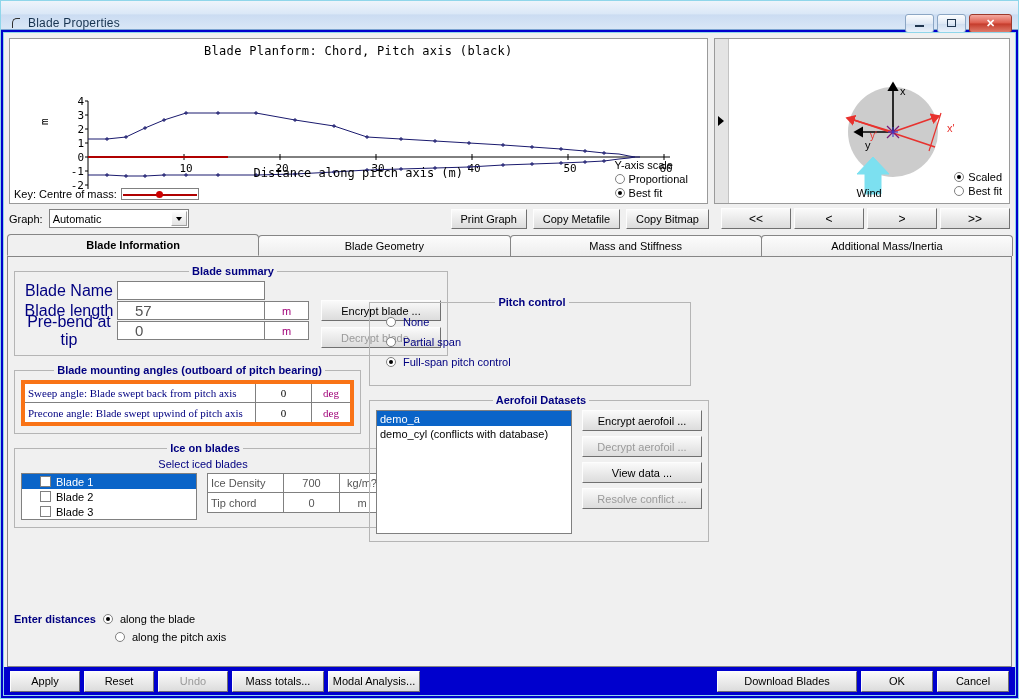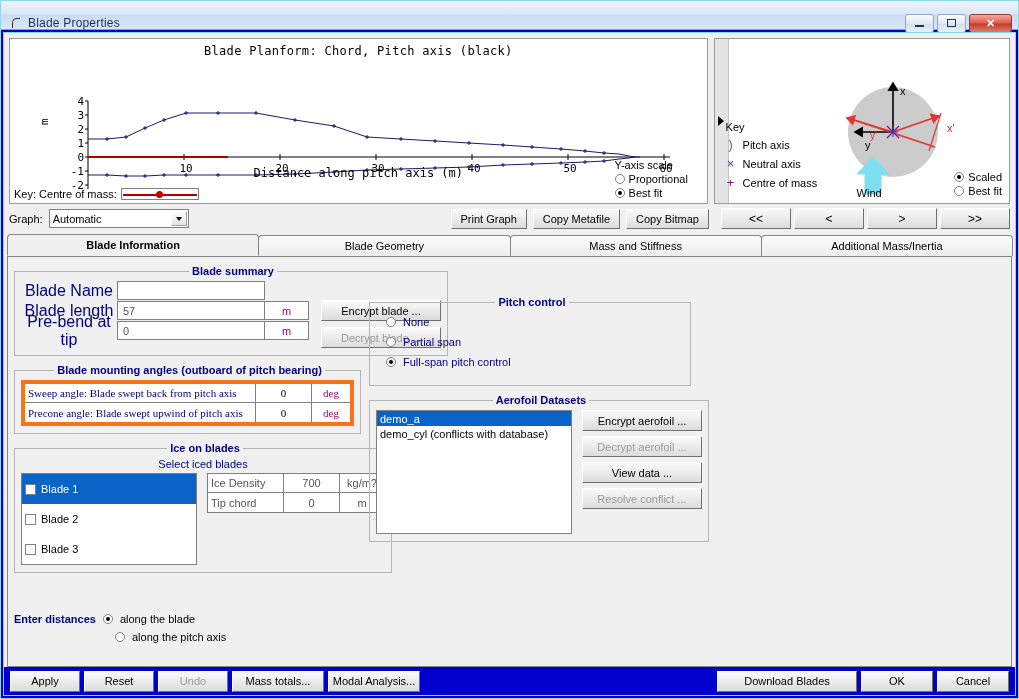--- a/index.html
+++ b/index.html
@@ -225,21 +225,21 @@
     text-align: center;
   }
   fieldset.gb > legend {
     font-size: 11px; font-weight: bold; color: #000080;
     padding: 0 3px; margin-left: 2px;
   }
   .field-row { display: flex; align-items: center; height: 19px; margin-bottom: 1px; }
   .field-label { width: 96px; font-size: 16px; color: #000080; }
   .field-input {
     width: 148px; height: 19px; background: #fff; border: 1px solid #808080;
-    font-size: 11px; padding-left: 5px; display: flex; align-items: center;
+    font-size: 15px; padding-left: 17px; display: flex; align-items: center;
     color: #555;
   }
   .field-input.editable { color: #000; }
   .field-unit {
     width: 44px; height: 19px; border: 1px solid #808080; border-left: none;
     background: #fff; display: flex; align-items: center; justify-content: center;
     font-size: 11px; color: #a00078;
   }
   .bs-layout { display: flex; gap: 12px; }
   .bs-fields { flex: 0 0 auto; }
@@ -261,21 +261,21 @@
   }
   .listbox .item { height: 15px; font-size: 11px; padding-left: 3px; display: flex; align-items: center; }
   .listbox .item.sel { background: #0a64c8; color: #fff; }
   .af-layout { display: flex; gap: 10px; }
   .af-buttons { display: flex; flex-direction: column; gap: 5px; }
 
   
   .ice-label { font-size: 11px; color: #000080; margin-bottom: 3px; }
   .ice-layout { display: flex; gap: 10px; align-items: flex-start; }
   .ice-list { background:#fff; border: 1px solid #808080; width: 176px; }
-  .ice-item { height: 30px; display: flex; align-items: center; gap: 5px; padding-left: 3px; font-size: 11px; }
+  .ice-item { height: 15px; display: flex; align-items: center; gap: 5px; padding-left: 18px; font-size: 11px; }
   .ice-item.sel { background: #0a64c8; color: #fff; }
   .cbx { width: 11px; height: 11px; border: 1px solid #808080; background: #fff; flex: 0 0 11px; }
   .ice-table { border: 1px solid #808080; background: #fff; }
   .ice-row { display: flex; height: 19px; border-bottom: 1px solid #808080; }
   .ice-row:last-child { border-bottom: none; }
   .ice-name { width: 76px; display:flex; align-items:center; padding-left:3px; font-size: 11px; color: #555; border-right: 1px solid #808080; }
   .ice-val { width: 56px; display:flex; align-items:center; justify-content:center; font-size: 11px; color:#555; border-right:1px solid #808080; }
   .ice-unit { width: 44px; display:flex; align-items:center; justify-content:center; font-size:11px; color:#555; }
 
   
@@ -475,35 +475,20 @@
             <span>Best fit</span>
           </div>
         </div>
       </div>
 
       <div class="graph-panel graph-side">
         <div class="side-splitter">
           <span class="arrow"></span>
         </div>
 
-        <div class="side-key">
-          <div class="klabel">Key</div>
-          <div class="krow">
-            <span class="kglyph g-pitch">)</span>
-            <span>Pitch axis</span>
-          </div>
-          <div class="krow">
-            <span class="kglyph g-neutral">×</span>
-            <span>Neutral axis</span>
-          </div>
-          <div class="krow">
-            <span class="kglyph g-com">+</span>
-            <span>Centre of mass</span>
-          </div>
-        </div>
 
         <svg width="297" height="166" viewBox="0 0 297 166" style="position:absolute;left:0;top:0">
           <defs>
             <marker id="ah-black" markerWidth="7" markerHeight="7" refX="5" refY="3.5" orient="auto">
               <path d="M0,0 L6,3.5 L0,7 Z" fill="#000"></path>
             </marker>
             <marker id="ah-red" markerWidth="7" markerHeight="7" refX="5" refY="3.5" orient="auto">
               <path d="M0,0 L6,3.5 L0,7 Z" fill="#e8322e"></path>
             </marker>
           </defs>

